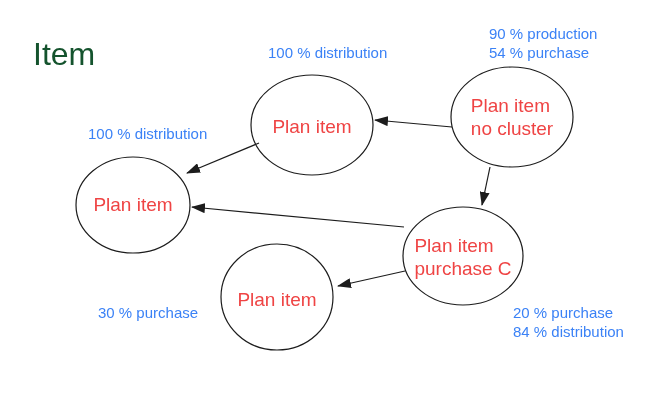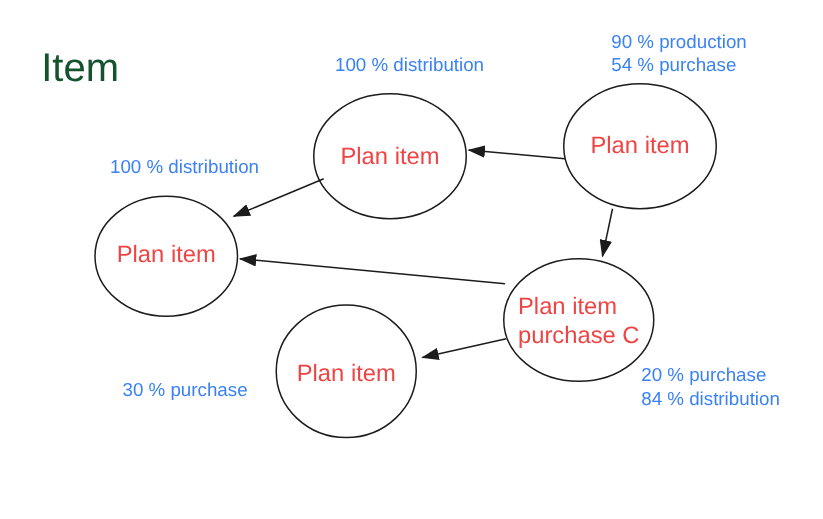--- a/index.html
+++ b/index.html
@@ -69,20 +69,21 @@
     <line class="edge-line" x1="490" y1="167" x2="482" y2="205" marker-end="url(#arrowhead)"></line>
     <line class="edge-line" x1="259" y1="143" x2="187" y2="173" marker-end="url(#arrowhead)"></line>
     <line class="edge-line" x1="404" y1="227" x2="192" y2="207" marker-end="url(#arrowhead)"></line>
     <line class="edge-line" x1="405" y1="271" x2="338" y2="286" marker-end="url(#arrowhead)"></line>
   </svg>
 
   <h1 class="page-title">Item</h1>
 
   <div class="node-label" style="left:512px; top:117px;">
     <div>Plan item</div>
+    <div>no cluster</div>
   </div>
   <div class="node-label" style="left:312px; top:126px;">
     <div>Plan item</div>
   </div>
   <div class="node-label" style="left:133px; top:204px;">
     <div>Plan item</div>
   </div>
   <div class="node-label" style="left:463px; top:257px;">
     <div>Plan item</div>
     <div>purchase C</div>
@@ -97,18 +98,18 @@
   <div class="annot" style="left:489px; top:24px;">
     <div>90 % production</div>
     <div>54 % purchase</div>
   </div>
   <div class="annot" style="left:88px; top:124px;">
     <div>100 % distribution</div>
   </div>
   <div class="annot" style="left:98px; top:303px;">
     <div>30 % purchase</div>
   </div>
-  <div class="annot" style="left:513px; top:291px;">
+  <div class="annot" style="left:513px; top:303px;">
     <div>20 % purchase</div>
     <div>84 % distribution</div>
   </div>
 
 </div>
 
 </body></html>

